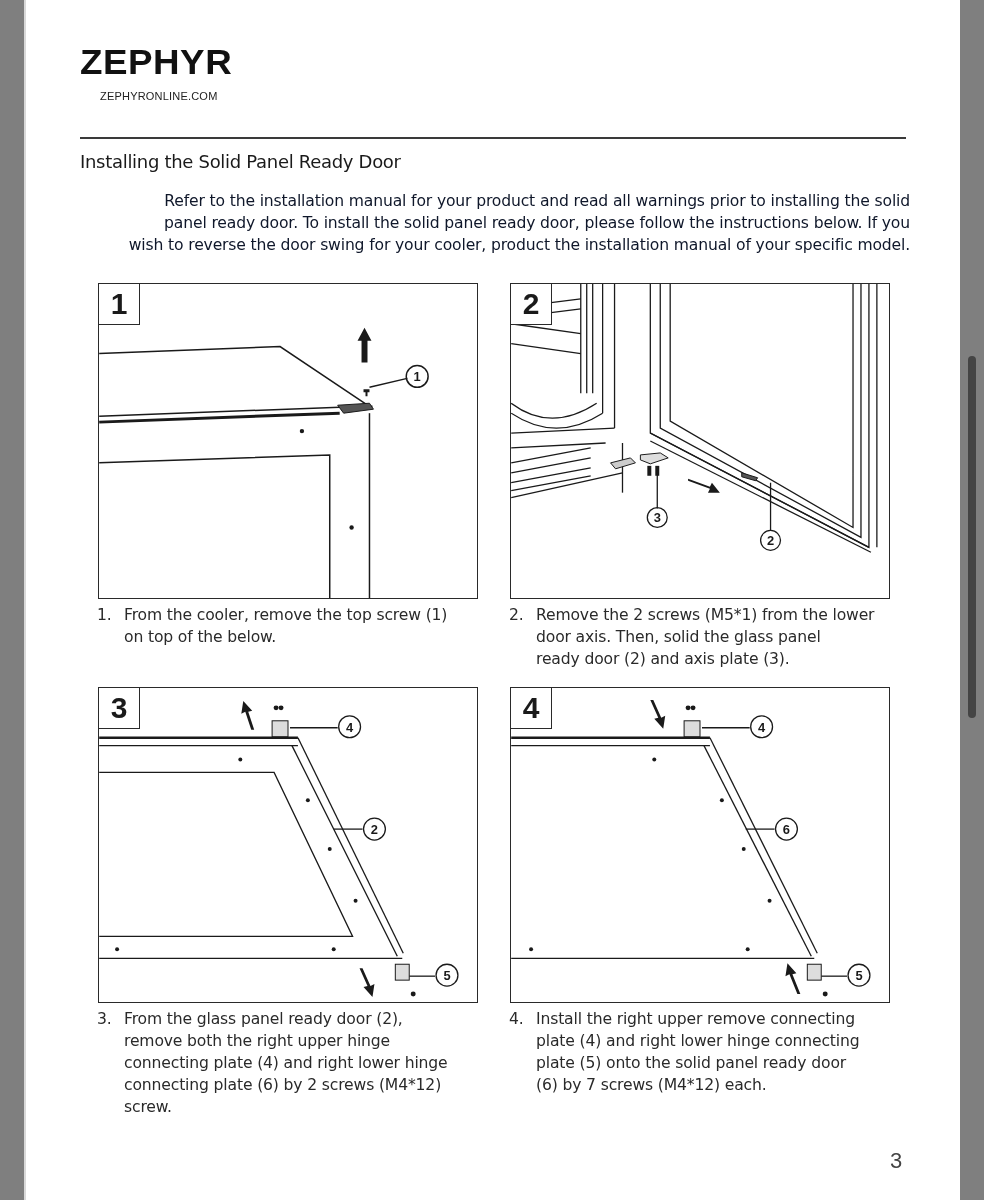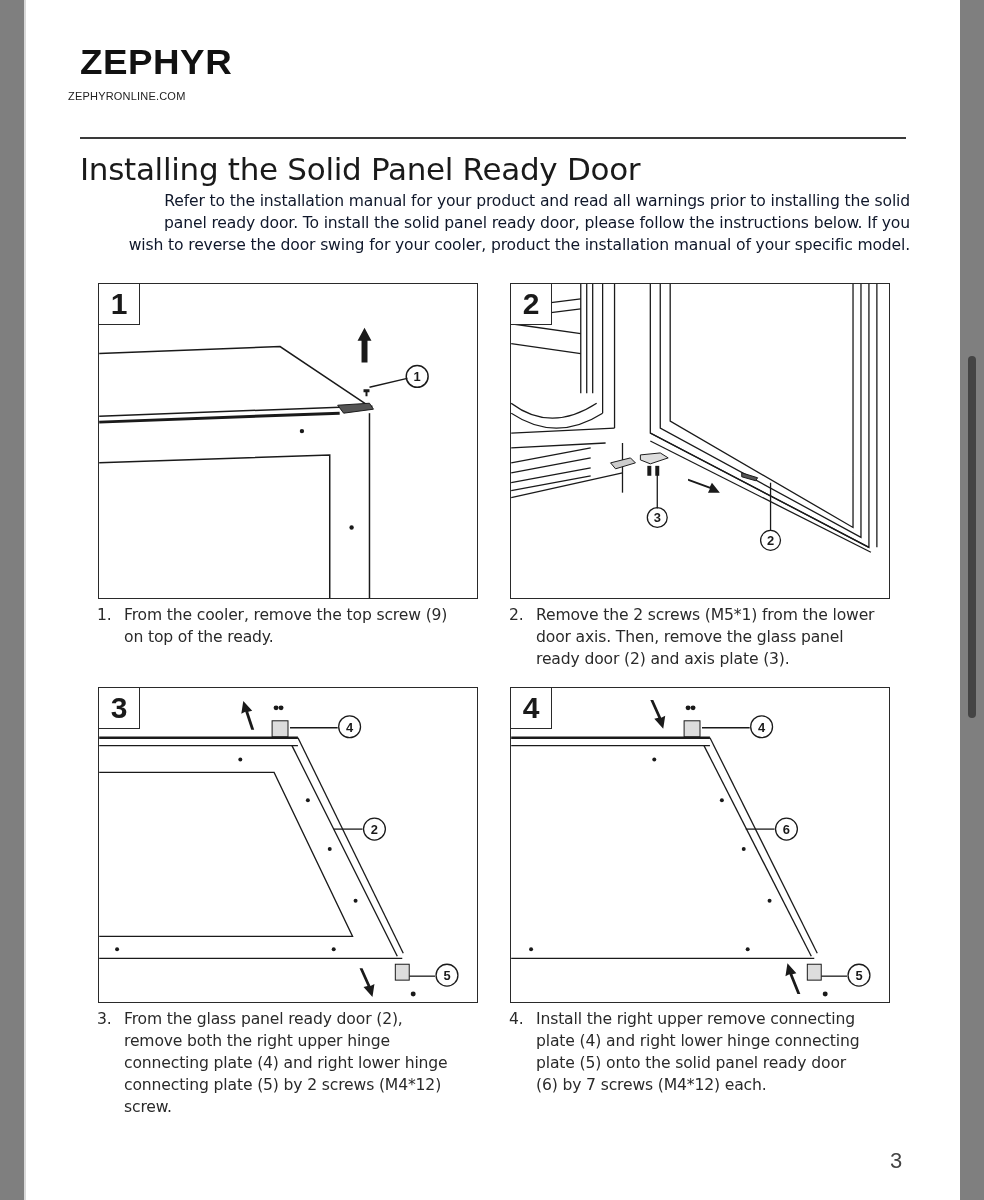--- a/index.html
+++ b/index.html
@@ -19,33 +19,33 @@
   .scrollbar-thumb { position:absolute; left: 968px; top: 356px; width: 8px; height: 362px; background:#444; border-radius: 4px; }
 
   .logo {
     position:absolute; left: 80px; top: 44px;
     font-family: "Liberation Sans", sans-serif; font-weight: 900;
     font-size: 35px; letter-spacing: 0.5px; color:#111;
     transform: scaleX(1.05); transform-origin: left top;
     line-height: 1;
   }
   .logo-url {
-    position:absolute; left: 68px; top: 90px;
+    position:absolute; left: 100px; top: 90px;
     font-family: "Liberation Sans", sans-serif; font-size: 11px; color:#222; letter-spacing: 0.2px;
   }
   .doc-title {
     position:absolute; right: 80px; top: 45px;
     font-family: "DejaVu Sans", sans-serif; font-size: 34px; font-weight: 400; color:#ffffff;
     letter-spacing: -0.3px;
   }
   .header-rule { position:absolute; left: 80px; top: 137px; width: 826px; height: 2px; background:#3a3a3a; }
 
   .section-heading {
     position:absolute; left: 80px; top: 151px;
-    font-family: "DejaVu Sans", sans-serif; font-size: 31px; color:#1a1a1a; letter-spacing: -0.3px;
+    font-family: "DejaVu Sans", sans-serif; font-size: 18px; color:#1a1a1a; letter-spacing: -0.3px;
   }
   .intro {
     position:absolute; left: 80px; top: 190px; width: 830px;
     font-family: "DejaVu Sans", sans-serif; font-size: 15.6px; line-height: 22px; color:#0f172a;
     letter-spacing: -0.15px;
     text-align: right;
   }
 
   .figure {
     position:absolute; border: 1.5px solid #2a2a2a; background:#fff; box-sizing: border-box; overflow: hidden;
@@ -239,39 +239,39 @@
     <path d="M288,308 l-8,-20 l-4,2 l2,-13 l9,10 l-4,1 l8,20z" fill="#1a1a1a"></path>
     <text x="252" y="44" text-anchor="middle" font-family="Liberation Sans, sans-serif" font-size="13" font-weight="700" fill="#1a1a1a">4</text>
     <text x="277" y="147" text-anchor="middle" font-family="Liberation Sans, sans-serif" font-size="13" font-weight="700" fill="#1a1a1a">6</text>
     <text x="350" y="294" text-anchor="middle" font-family="Liberation Sans, sans-serif" font-size="13" font-weight="700" fill="#1a1a1a">5</text>
   </svg>
 </div>
 
 <div class="step-text st1">
   <span class="num">1.</span>
   <div class="body">
-    <div>From the cooler, remove the top screw (9)</div>
-    <div>on top of the ready.</div>
+    <div>From the cooler, remove the top screw (1)</div>
+    <div>on top of the below.</div>
   </div>
 </div>
 <div class="step-text st2">
   <span class="num">2.</span>
   <div class="body">
     <div>Remove the 2 screws (M5*1) from the lower</div>
-    <div>door axis. Then, remove the glass panel</div>
+    <div>door axis. Then, solid the glass panel</div>
     <div>ready door (2) and axis plate (3).</div>
   </div>
 </div>
 <div class="step-text st3">
   <span class="num">3.</span>
   <div class="body">
     <div>From the glass panel ready door (2),</div>
     <div>remove both the right upper hinge</div>
     <div>connecting plate (4) and right lower hinge</div>
-    <div>connecting plate (5) by 2 screws (M4*12)</div>
+    <div>connecting plate (6) by 2 screws (M4*12)</div>
     <div>screw.</div>
   </div>
 </div>
 <div class="step-text st4">
   <span class="num">4.</span>
   <div class="body">
     <div>Install the right upper remove connecting</div>
     <div>plate (4) and right lower hinge connecting</div>
     <div>plate (5) onto the solid panel ready door</div>
     <div>(6) by 7 screws (M4*12) each.</div>

